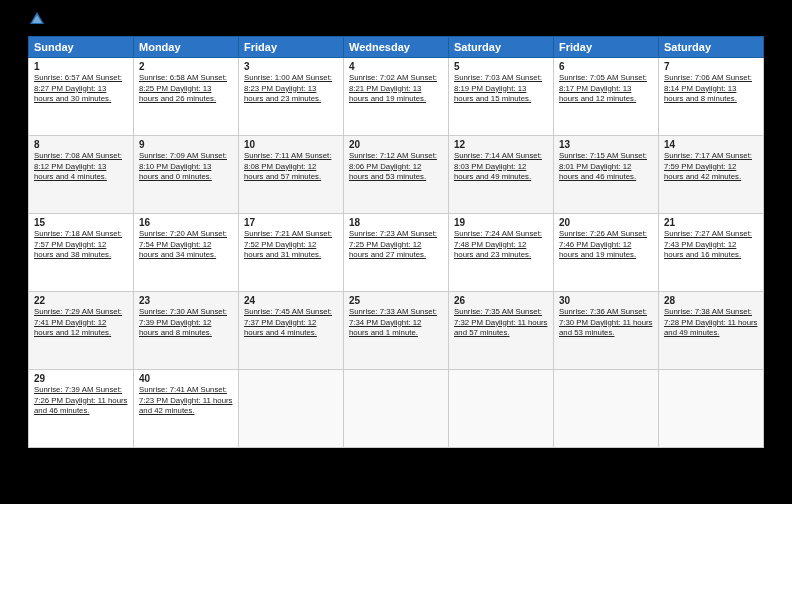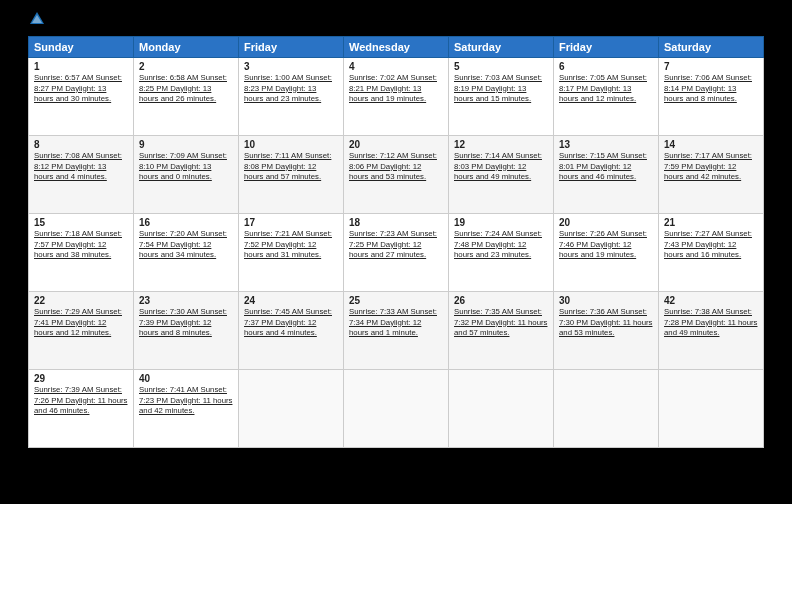--- a/index.html
+++ b/index.html
@@ -319,21 +319,21 @@
 and 57 minutes.</div>
           </td>
           <td>
             <span class="day-num">30</span>
             <div class="day-info">Sunrise: 7:36 AM
 Sunset: 7:30 PM
 Daylight: 11 hours
 and 53 minutes.</div>
           </td>
           <td>
-            <span class="day-num">42</span>
+            <span class="day-num">28</span>
             <div class="day-info">Sunrise: 7:38 AM
 Sunset: 7:28 PM
 Daylight: 11 hours
 and 49 minutes.</div>
           </td>
         </tr>
         <tr>
           <td>
             <span class="day-num">29</span>
             <div class="day-info">Sunrise: 7:39 AM

